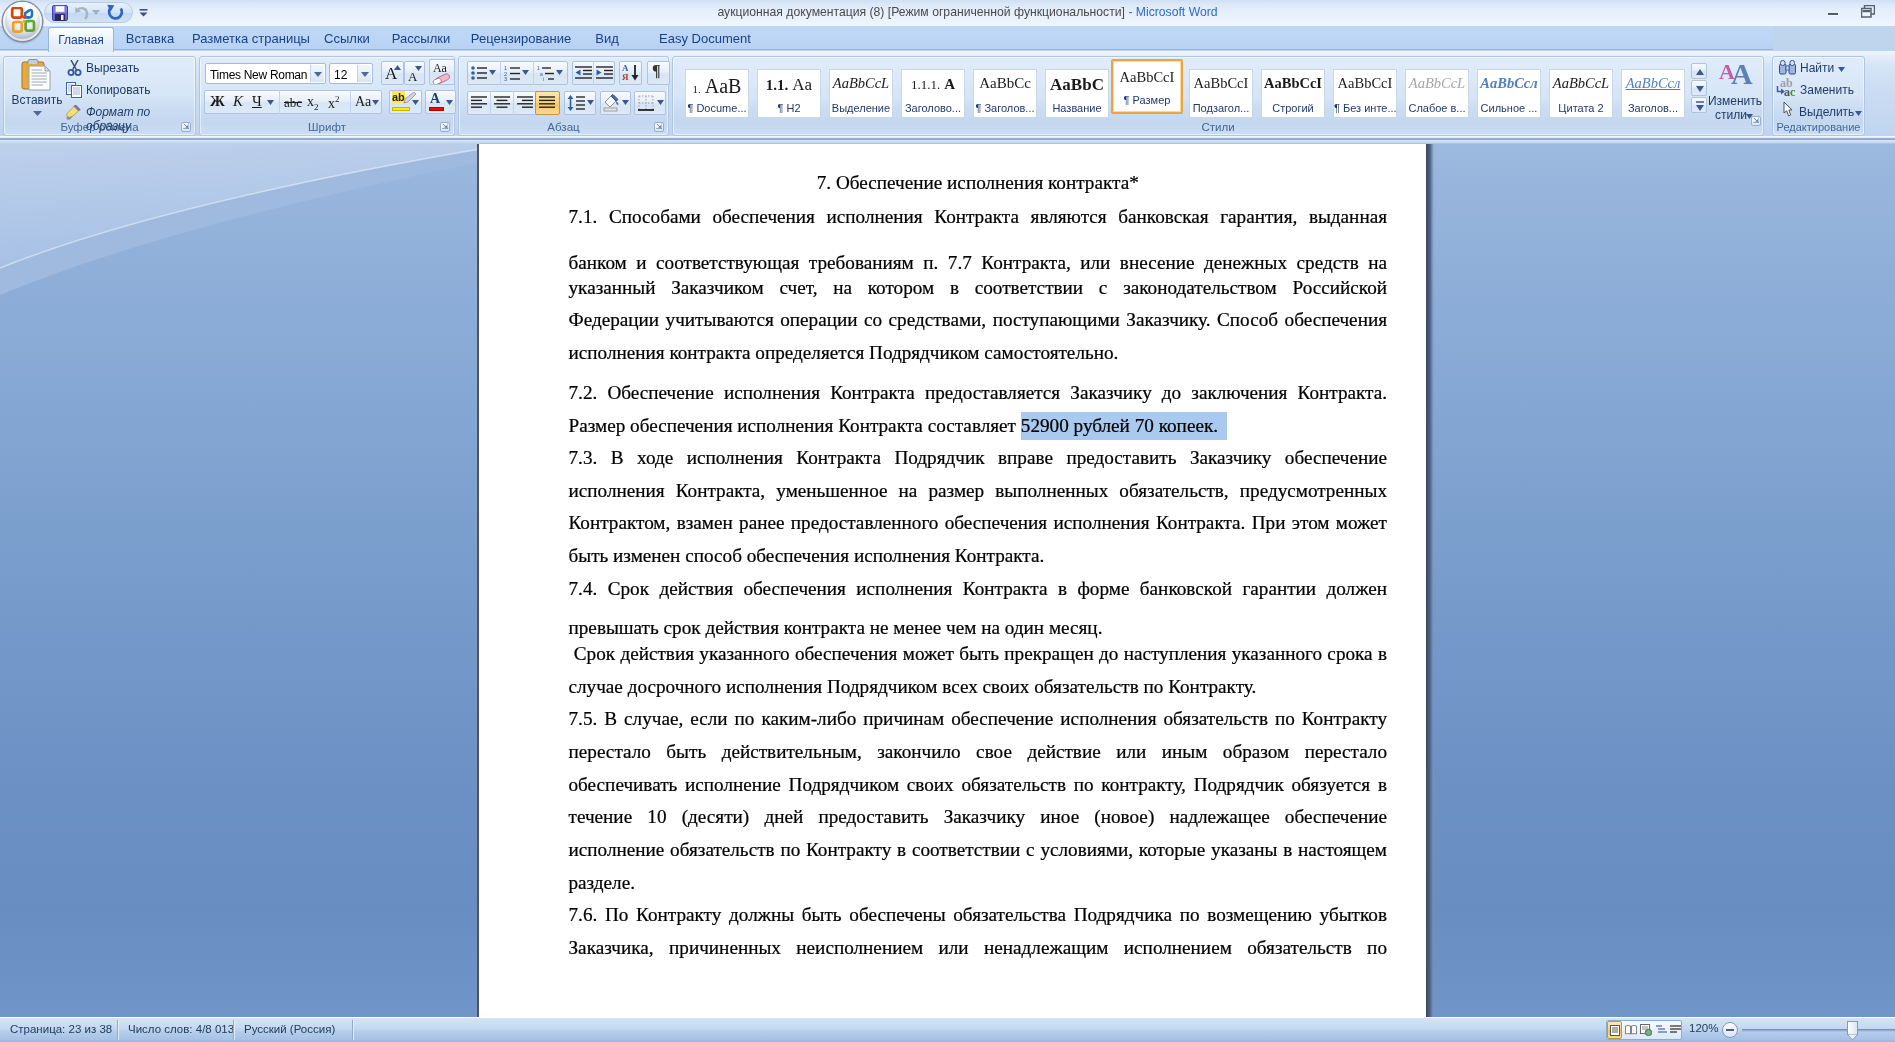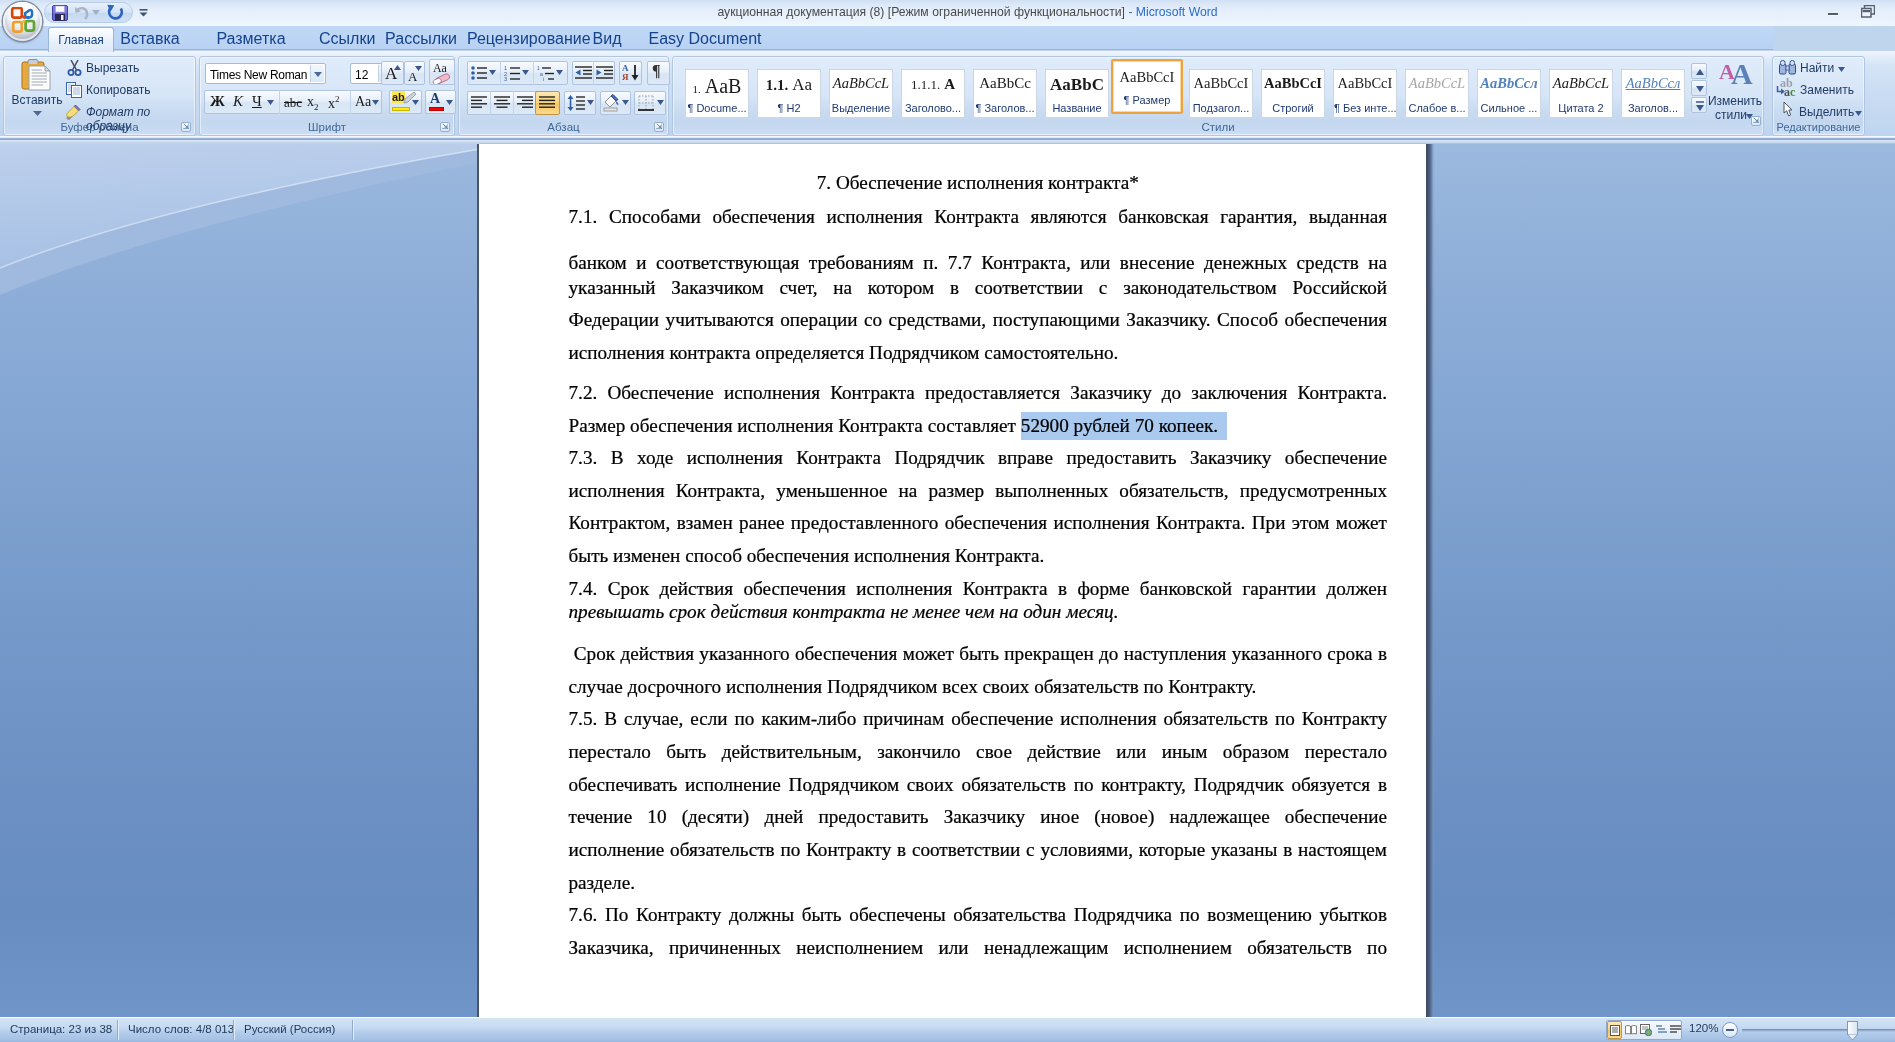--- a/index.html
+++ b/index.html
@@ -17,21 +17,21 @@
 
 #qat { position:absolute; left:44px; top:2px; width:89px; height:21px;
   border-radius:11px; background:linear-gradient(180deg,#e9f1fb 0%,#d3e3f6 50%,#c3d8f0 51%,#d0e2f5 100%);
   border:1px solid #b8cce6; }
 
 
 #tabrow { position:absolute; left:0; top:26px; width:1773px; height:24px;
   background:linear-gradient(180deg,#c0d8f6 0%,#bcd5f5 60%,#b9d2f3 100%);
   border-bottom:1px solid #94b2dd; }
 .tab { position:absolute; top:0; height:24px; line-height:25px; text-align:center;
-  font-size:16px; color:#15428b; }
+  font-size:13px; color:#15428b; }
 #tab-active { position:absolute; left:48px; top:1px; width:66px; height:25px; z-index:3;
   background:linear-gradient(180deg,#fdfeff 0%,#f0f5fc 40%,#e6effa 60%,#e0ebf8 100%);
   border:1px solid #98b5da; border-bottom:none; border-radius:3px 3px 0 0;
   text-align:center; line-height:24px; font-size:12px; color:#15428b; }
 
 
 #ribbon { position:absolute; left:0; top:51px; width:1895px; height:85px;
   background:linear-gradient(180deg,#f0f5fd 0%,#e3edf9 7%,#d4e4f6 18%,#cadcf3 50%,#c2d7f0 85%,#bed3ee 100%); }
 #ribbon-under { position:absolute; left:0; top:136px; width:1895px; height:5px;
   background:linear-gradient(180deg,#f6fafd 0%,#e8f1fb 28%,#9ab4d8 45%,#8ea9d0 70%,#dfeaf8 82%,#cfdff2 100%); }
@@ -216,21 +216,21 @@
     <div class="abs" style="left:82px; top:48px; font-size:12px; color:#1f3c66;font-style:italic;">Формат по образцу</div>
   </div>
   <div class="group" id="g-font" style="left:199px; width:256px;">
       <div class="glabel">Шрифт</div>
       <div class="launcher" style="right:4px;">⇲</div>
 
     <div class="abs combo" style="left:5px; top:6px; width:121px; height:21px;">
       <span style="position:absolute; left:4px; top:4px; font-size:12px; letter-spacing:-0.3px; color:#000;">Times New Roman</span>
       <span class="cmbarr"></span>
     </div>
-    <div class="abs combo" style="left:129px; top:6px; width:44px; height:21px;margin-left:21px;">
+    <div class="abs combo" style="left:129px; top:6px; width:44px; height:21px;">
       <span style="position:absolute; left:4px; top:4px; font-size:12px; color:#000;">12</span>
       <span class="cmbarr"></span>
     </div>
 
     <div class="abs btn" style="left:181px; top:4px; width:23px; height:24px;">
       <span class="serif" style="position:absolute; left:3px; top:2px; font-size:17px;">А</span>
       <svg style="position:absolute; right:2px; top:3px;" width="7" height="5" viewBox="0 0 7 5">
           <path d="M3.5 0 L7 5 L0 5 Z" fill="#39588c"></path>
         </svg>
     </div>
@@ -593,21 +593,21 @@
     <div class="dline" style="top:131.60px;">указанный Заказчиком счет, на котором в соответствии с законодательством Российской</div>
     <div class="dline" style="top:164.25px;">Федерации учитываются операции со средствами, поступающими Заказчику. Способ обеспечения</div>
     <div class="dline last" style="top:196.90px;">исполнения контракта определяется Подрядчиком самостоятельно.</div>
     <div class="dline" style="top:236.85px;">7.2. Обеспечение исполнения Контракта предоставляется Заказчику до заключения Контракта.</div>
     <div class="dline last" style="top:269.50px;">Размер обеспечения исполнения Контракта составляет <span class="hl">52900 рублей 70 копеек.</span></div>
     <div class="dline" style="top:302.15px;">7.3. В ходе исполнения Контракта Подрядчик вправе предоставить Заказчику обеспечение</div>
     <div class="dline" style="top:334.80px;">исполнения Контракта, уменьшенное на размер выполненных обязательств, предусмотренных</div>
     <div class="dline" style="top:367.45px;">Контрактом, взамен ранее предоставленного обеспечения исполнения Контракта. При этом может</div>
     <div class="dline last" style="top:400.10px;">быть изменен способ обеспечения исполнения Контракта.</div>
     <div class="dline" style="top:432.75px;">7.4. Срок действия обеспечения исполнения Контракта в форме банковской гарантии должен</div>
-    <div class="dline last" style="top:456px;font-style:italic;">превышать срок действия контракта не менее чем на один месяц.</div>
+    <div class="dline last" style="top:472px;">превышать срок действия контракта не менее чем на один месяц.</div>
     <div class="dline" style="top:498.05px;">&nbsp;Срок действия указанного обеспечения может быть прекращен до наступления указанного срока в</div>
     <div class="dline last" style="top:530.75px;">случае досрочного исполнения Подрядчиком всех своих обязательств по Контракту.</div>
     <div class="dline" style="top:563.35px;">7.5. В случае, если по каким-либо причинам обеспечение исполнения обязательств по Контракту</div>
     <div class="dline" style="top:596.00px;">перестало быть действительным, закончило свое действие или иным образом перестало</div>
     <div class="dline" style="top:628.65px;">обеспечивать исполнение Подрядчиком своих обязательств по контракту, Подрядчик обязуется в</div>
     <div class="dline" style="top:661.30px;">течение 10 (десяти) дней предоставить Заказчику иное (новое) надлежащее обеспечение</div>
     <div class="dline" style="top:693.95px;">исполнение обязательств по Контракту в соответствии с условиями, которые указаны в настоящем</div>
     <div class="dline last" style="top:726.60px;">разделе.</div>
     <div class="dline" style="top:759.25px;">7.6. По Контракту должны быть обеспечены обязательства Подрядчика по возмещению убытков</div>
     <div class="dline" style="top:791.90px;">Заказчика, причиненных неисполнением или ненадлежащим исполнением обязательств по</div>

